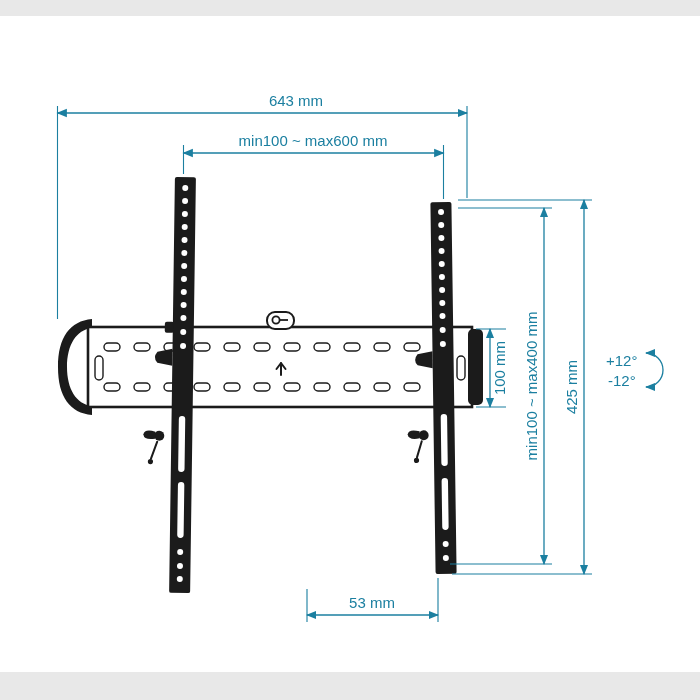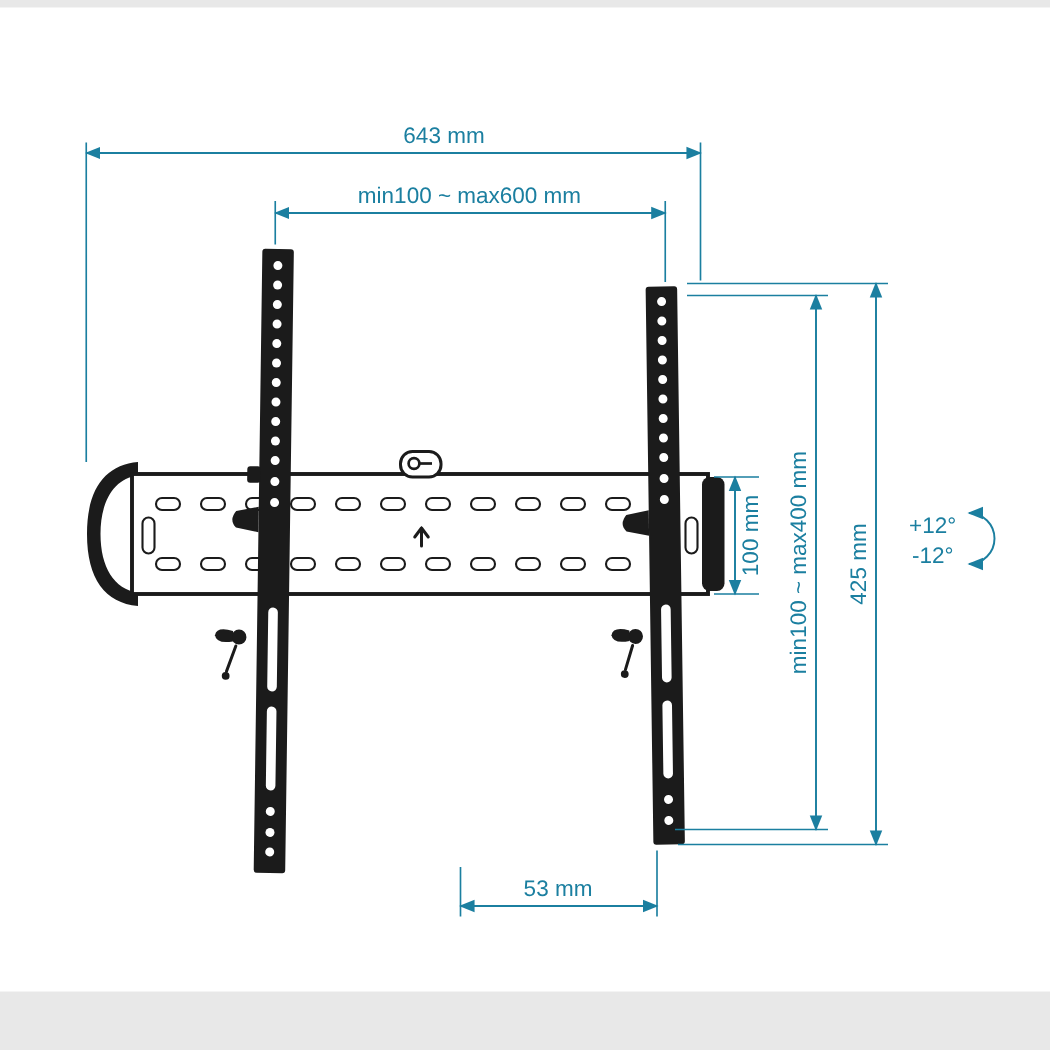--- a/index.html
+++ b/index.html
@@ -6,21 +6,21 @@
     --background:#ffffff;
     --ink:#1b1b1b;
     --dimension:#1b7fa0;
   }
   html,body{margin:0;padding:0;}
   body{background:#e8e8e8;font-family:"Liberation Sans",sans-serif;}
   .canvas{
     position:relative;
     width:700px;height:656px;
     background:var(--background);
-    margin:5px auto;
+    margin:16px auto;
     overflow:hidden;
   }
   svg{display:block;}
   svg text{
     font-family:"Liberation Sans",sans-serif;
     font-size:15px;
     fill:var(--dimension);
   }
   .ink-fill{fill:var(--ink);}
   .ink-stroke{stroke:var(--ink);}

